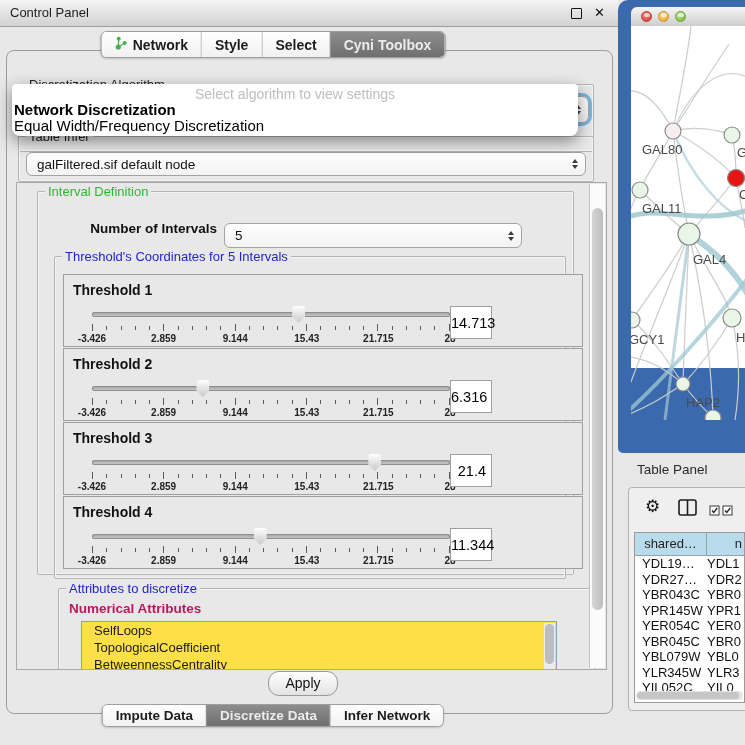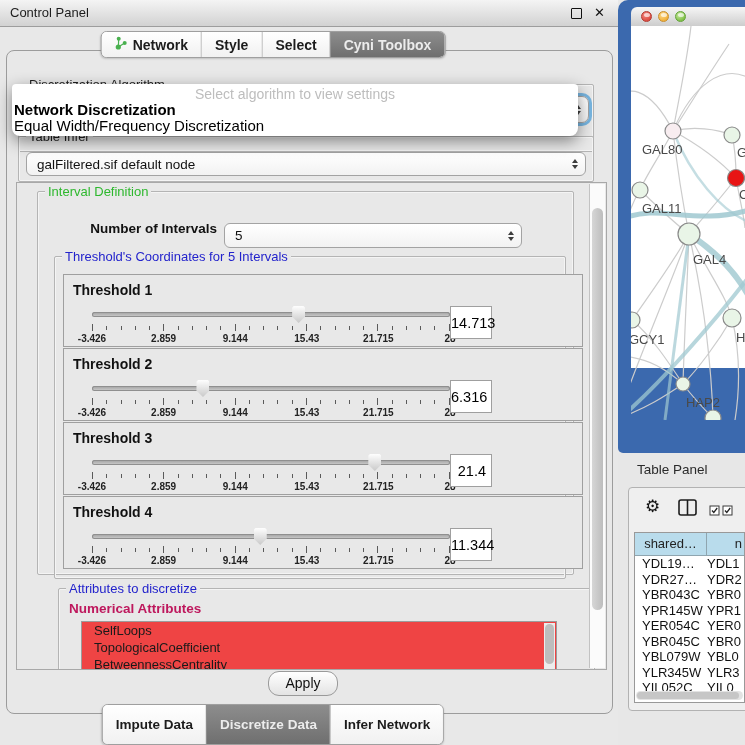--- a/index.html
+++ b/index.html
@@ -21,21 +21,21 @@
   
   .tabstrip{display:flex;border:1px solid #9f9f9f;border-radius:6px;overflow:hidden;
     background:#fcfcfc;box-shadow:0 1px 2px rgba(0,0,0,.18);}
   .tabstrip .tab{display:flex;align-items:center;gap:5px;padding:0 13px;height:25px;
     font-size:14px;font-weight:700;color:#1c1c1c;background:linear-gradient(#ffffff,#f1f1f1);
     border-left:1px solid #bdbdbd;white-space:nowrap;}
   .tabstrip .tab:first-child{border-left:none;}
   .tabstrip .tab.active{background:linear-gradient(#8d8d8d,#6f6f6f);color:#ececec;border-left-color:#7a7a7a;}
   #top-tabs{left:50%;top:31px;transform:translateX(-50%);margin-left:-36px;}
   #bottom-tabs{left:50%;top:704px;transform:translateX(-50%);margin-left:-36px;}
-  #bottom-tabs .tab{height:39px;font-size:13.5px;}
+  #bottom-tabs .tab{height:21px;font-size:13.5px;}
   
   .group{border:1px solid #b4b4b4;border-radius:2px;box-shadow:inset 0 0 0 1px #f4f4f4;}
   .group-title{position:absolute;top:-8px;left:7px;background:#e8e8e8;padding:0 3px;
     font-size:13px;color:#1f1f1f;white-space:nowrap;}
   .t-green{color:#2eb82e;}
   .t-blue{color:#2323cc;}
   
   .combo{background:linear-gradient(#ffffff,#f2f2f2);border:1px solid #a3a3a3;border-radius:6px;
     font-size:13.5px;color:#111;display:flex;align-items:center;padding:0 22px 0 10px;box-sizing:border-box;}
   .stepper{position:absolute;right:7px;top:50%;transform:translateY(-50%);display:flex;flex-direction:column;gap:2px;}
@@ -75,21 +75,21 @@
   .ticks i{width:1px;background:#5a5a5a;}
   .ticks i.minor{height:4px;margin-top:2px;}
   .ticks i.major{height:7px;}
   .ticklabels{position:absolute;left:0;top:30px;width:100%;height:12px;}
   .ticklabels span{position:absolute;transform:translateX(-50%);font-size:10px;font-weight:700;color:#222;white-space:nowrap;}
   .valuebox{position:absolute;left:386px;top:31px;width:42px;height:33px;background:#fff;
     border:1px solid #9f9f9f;font-size:14.5px;color:#000;text-align:right;
     line-height:33px;padding-right:5px;box-sizing:border-box;}
   #attr-group{left:20px;top:396px;width:535px;height:100px;}
   #attr-sub{left:10px;top:12px;font-size:13.5px;font-weight:700;color:#be185d;}
-  #attr-list{left:22px;top:32px;width:474px;height:57px;background:#ef4444;border:1px solid #9c9c9c;overflow:hidden;}
+  #attr-list{left:22px;top:32px;width:474px;height:57px;background:#fde047;border:1px solid #9c9c9c;overflow:hidden;}
   #attr-list .li{font-size:13px;color:#1a1a1a;line-height:17px;padding-left:12px;white-space:nowrap;}
   #attr-vscroll{position:absolute;right:1px;top:1px;width:11px;height:55px;background:#ececec;}
   #attr-vscroll .thumb{position:absolute;left:1px;top:1px;width:9px;height:40px;border-radius:5px;background:#bdbdbd;}
   #apply-btn{left:268px;top:671px;width:68px;height:23px;border-radius:11px;
     background:linear-gradient(#ffffff,#e3e3e3);border:1px solid #9a9a9a;
     font-size:14px;color:#111;text-align:center;line-height:22px;}
   
   #net-frame{left:618px;top:0;width:127px;height:453px;background:#3b69ae;border-radius:10px 0 0 5px;}
   #net-titlebar{left:13px;top:7px;width:114px;height:19px;border-radius:6px 0 0 0;
     background:linear-gradient(#f6f6f6,#cdcdcd);border-bottom:1px solid #9b9b9b;}

